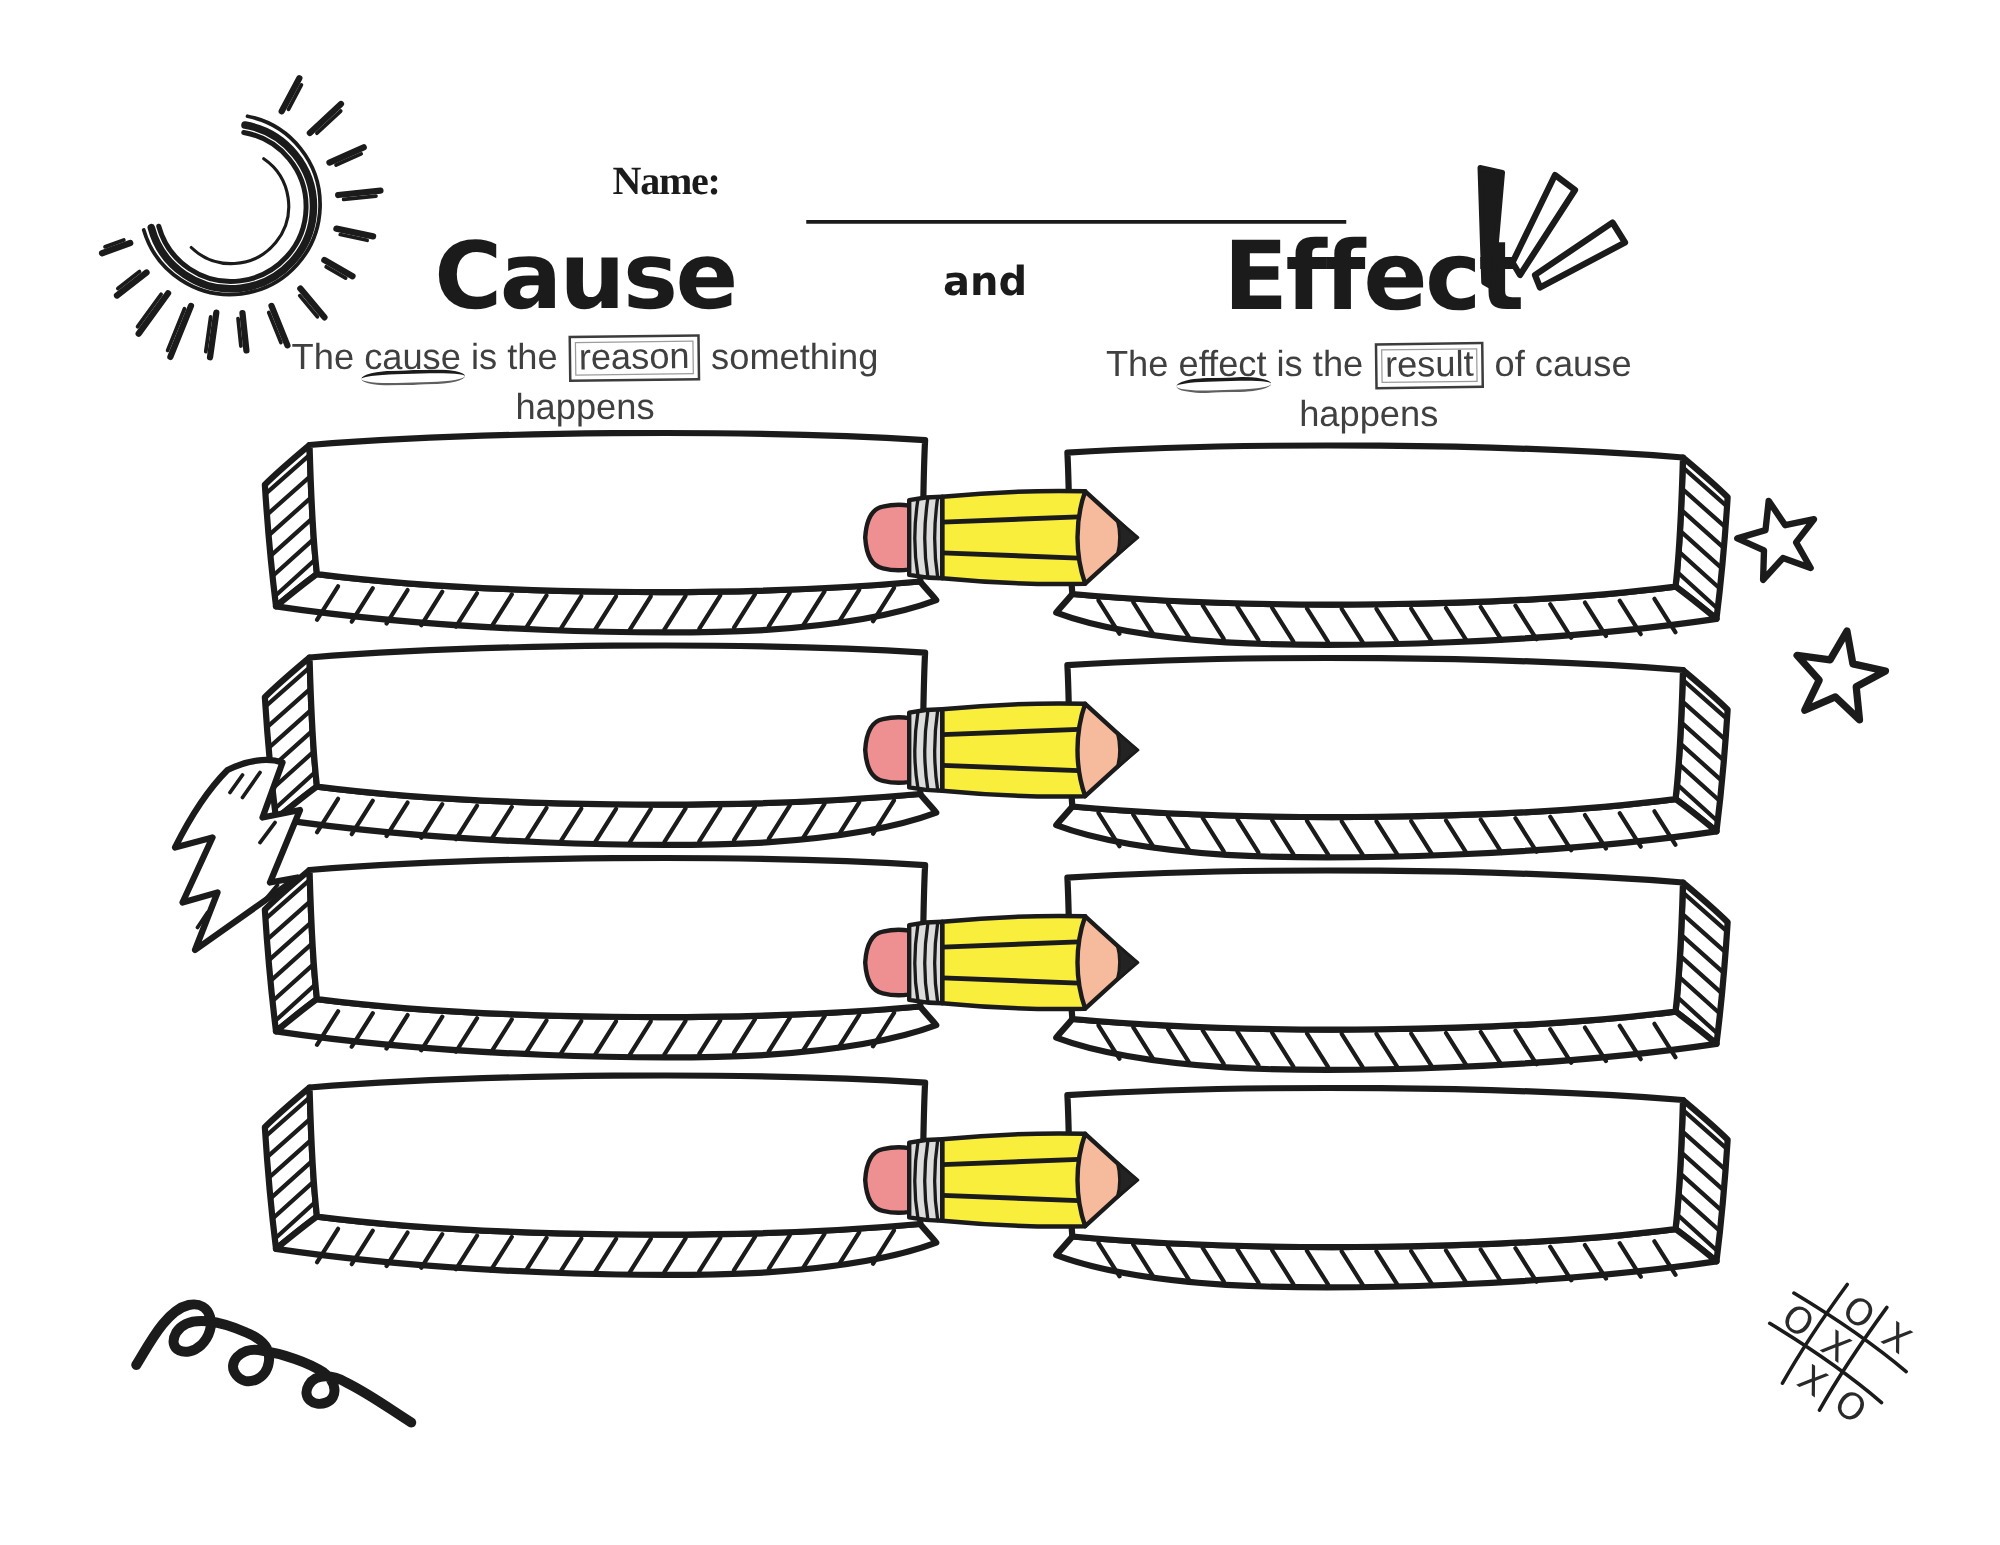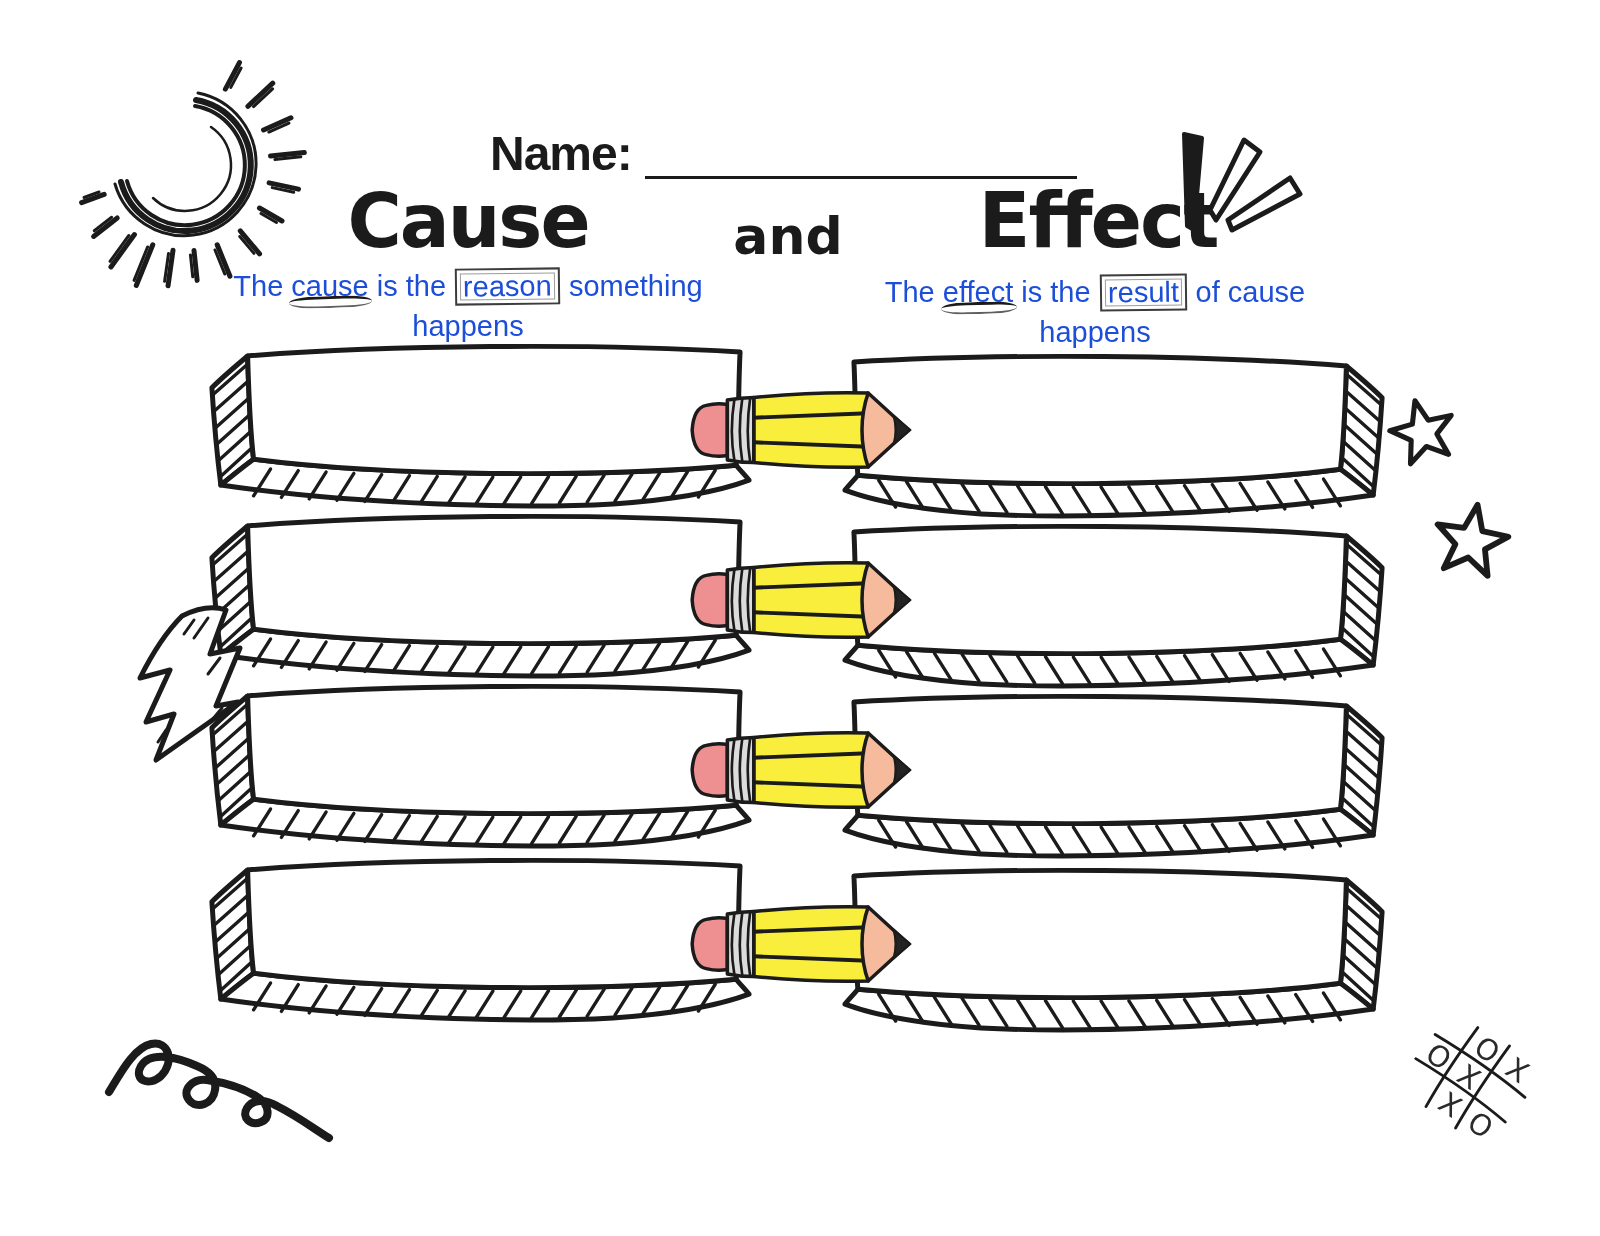--- a/index.html
+++ b/index.html
@@ -9,28 +9,28 @@
     font-family:"Liberation Sans","DejaVu Sans",sans-serif;
     color:var(--ink,#1b1b1b);
   }
   .abs{position:absolute;}
   svg{display:block;overflow:visible;}
   .ink-stroke{stroke:var(--ink,#1b1b1b);fill:none;stroke-linecap:round;stroke-linejoin:round;}
   .ink-fill{fill:var(--ink,#1b1b1b);}
   .paper-fill{fill:var(--paper,#fff);}
 
   
-  .name-label{left:490px;top:126px;font-family:Liberation Sans, sans-serif;font-weight:bold;font-size:48px;letter-spacing:-1px;}
+  .name-label{left:490px;top:126px;font-family:Liberation Serif, serif;font-weight:bold;font-size:32px;letter-spacing:-1px;}
   .name-line{left:645px;top:176px;width:432px;height:0;border-top:3.5px solid var(--ink,#1b1b1b);}
   .title{font-family:"DejaVu Sans",sans-serif;font-weight:bold;text-align:center;letter-spacing:-2px;}
   .title-left{left:308px;top:178px;width:320px;font-size:74px;}
-  .title-conj{left:733px;top:206px;width:110px;font-size:52px;letter-spacing:0;}
+  .title-conj{left:733px;top:206px;width:110px;font-size:32px;letter-spacing:0;}
   .title-right{left:948px;top:176px;width:300px;font-size:76px;}
 
-  .definition{font-size:29px;line-height:1.38;text-align:center;color:#1d4ed8;}
+  .definition{font-size:29px;line-height:1.38;text-align:center;color:#404040;}
   .def-cause{left:233px;top:266px;width:470px;}
   .def-effect{left:875px;top:272px;width:440px;}
   .hl-underline{position:relative;}
   .hl-underline::after{
     content:"";position:absolute;left:-2px;right:-4px;bottom:-6px;height:7px;
     border-top:3px solid var(--ink,#1b1b1b);border-bottom:2px solid rgba(27,27,27,.7);
     transform:rotate(-1.6deg);border-radius:40%/60%;
   }
   .hl-boxed{
     display:inline-block;border:2.5px solid #3c3c3c;outline:1px solid #9c9c9c;outline-offset:-6px;

